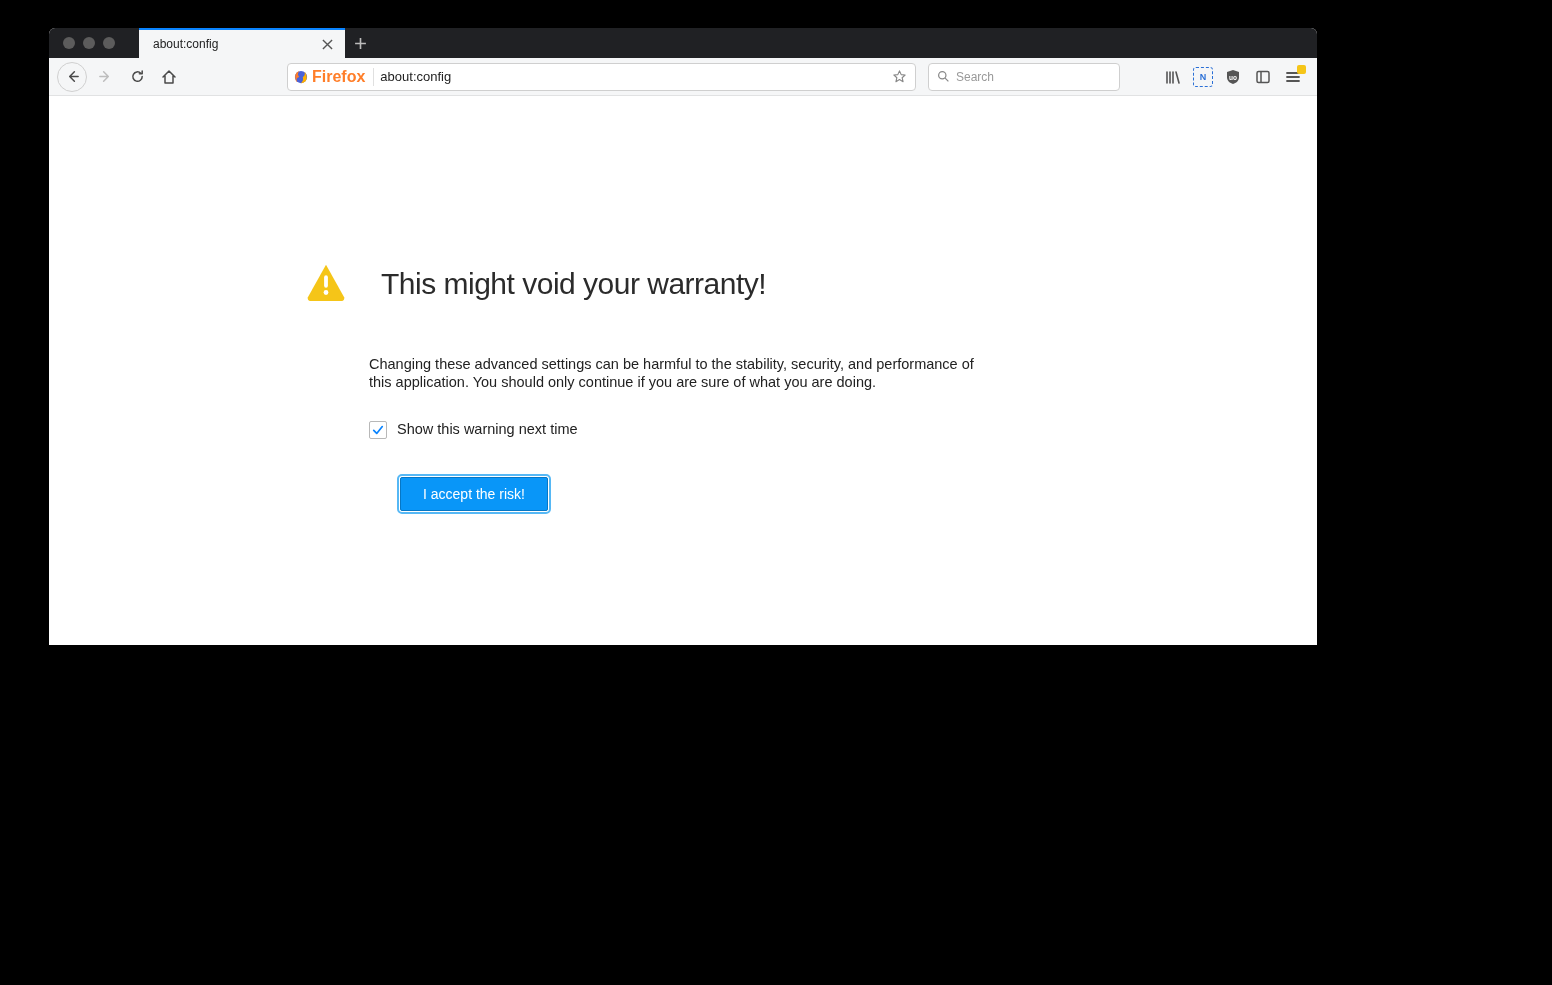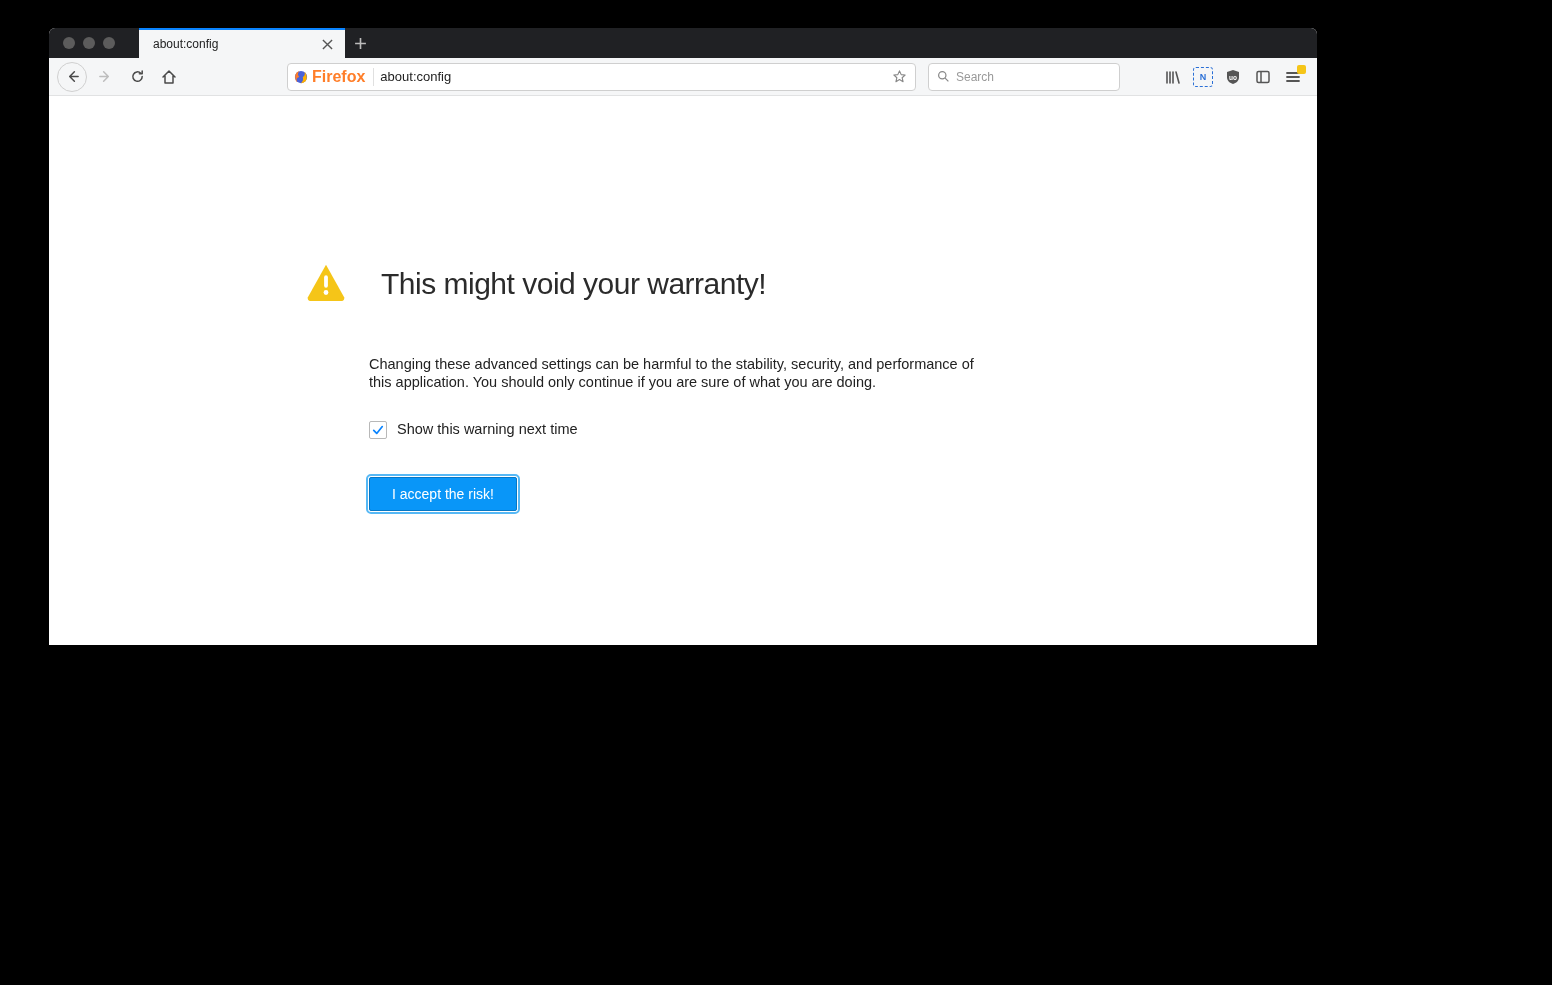--- a/index.html
+++ b/index.html
@@ -234,20 +234,21 @@
       background: #0996f8;
       color: #fff;
       font-size: 14px;
       font-weight: 500;
       padding: 8px 22px;
       border: 1px solid #0677c5;
       border-radius: 2px;
       cursor: pointer;
       outline: 2px solid #56b8f5;
       outline-offset: 1px;
+      margin-left: 31px;
     }
   </style>
 </head>
 <body>
 
 <div class="window">
 
   <div class="tab-strip">
     <div class="window-controls">
       <div class="wc-dot"></div>

